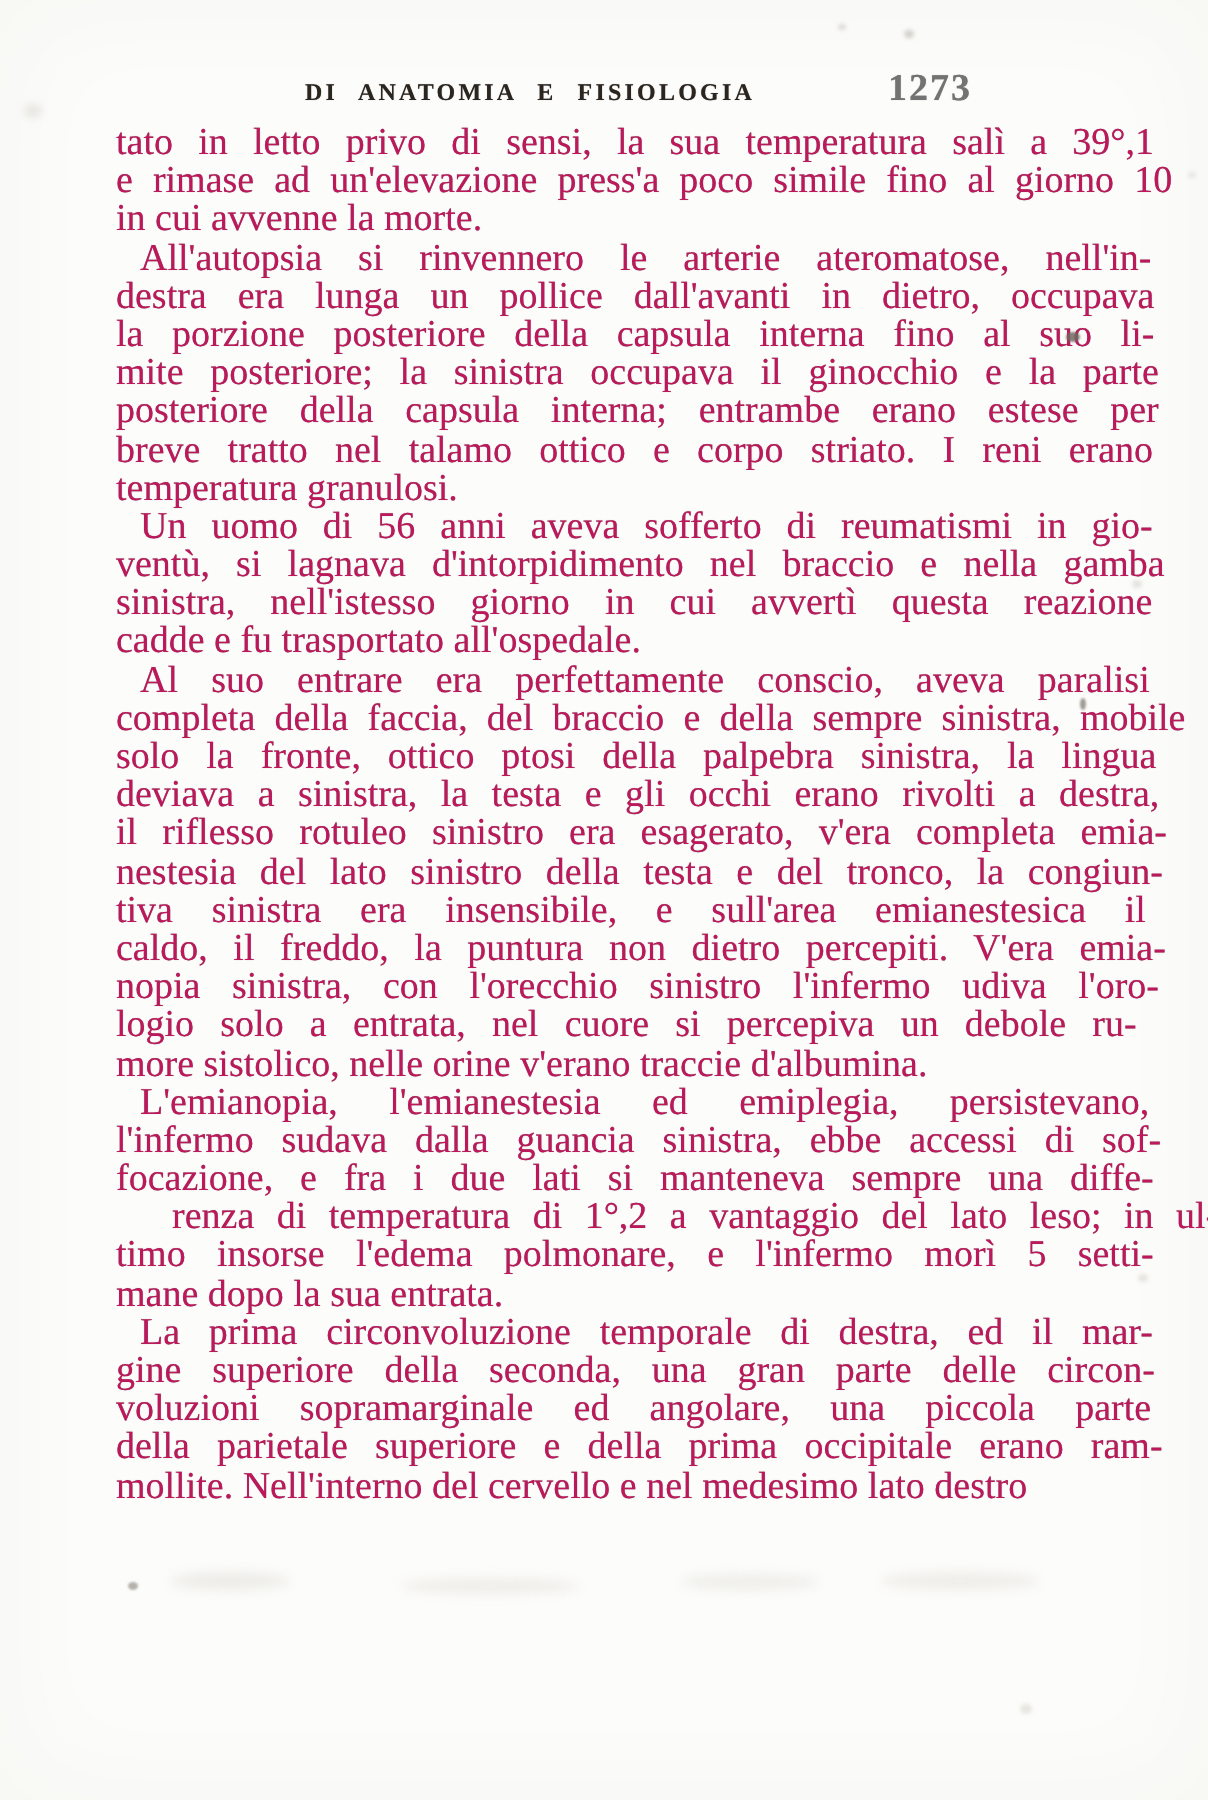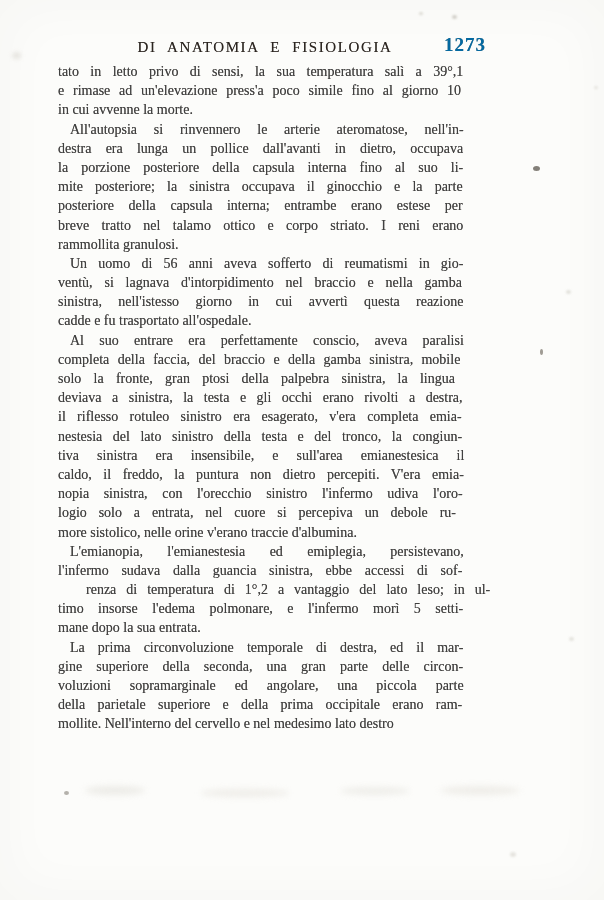--- a/index.html
+++ b/index.html
@@ -13,42 +13,42 @@
   }
   .running-header {
     position:absolute;
     left:58px; top:36px;
     width:428px; height:24px;
   }
   .running-title {
     position:absolute;
     left:0; right:14px; top:3px;
     text-align:center;
-    font-weight:normal;
-    font-size:15px;
+    font-weight:bold;
+    font-size:12px;
     letter-spacing:1.6px;
     word-spacing:6px;
     color:#2b2520;
     text-shadow:0 0 0.4px rgba(43,37,32,0.55);
   }
   .page-number {
     position:absolute;
     right:0; top:-2px;
     font-weight:bold;
     font-size:19px;
     letter-spacing:1px;
-    color:#0369a1;
+    color:#737373;
     text-shadow:0 0 0.4px rgba(43,37,32,0.5);
   }
   .text-block {
     position:absolute;
     left:58px; top:62px;
     width:428px;
-    color:#404040;
-    font-size:14px;
+    color:#be185d;
+    font-size:19px;
     text-shadow:0 0 0.35px rgba(43,37,32,0.6);
   }
   .para { margin:0; padding:0; }
   .line {
     height:19.2px;
     line-height:19.2px;
     white-space:nowrap;
     overflow:visible;
   }
   .line.indented { padding-left:12px; }
@@ -74,44 +74,45 @@
         <div class="line" style="word-spacing: 5.27031px;"><span>e rimase ad un'elevazione press'a poco simile fino al giorno 10</span></div>
         <div class="line"><span>in cui avvenne la morte.</span></div>
       </div>
       <div class="para">
         <div class="line indented" style="word-spacing: 13.2422px;"><span>All'autopsia si rinvennero le arterie ateromatose, nell'in-</span></div>
         <div class="line" style="word-spacing: 10.7305px;"><span>destra era lunga un pollice dall'avanti in dietro, occupava</span></div>
         <div class="line" style="word-spacing: 9.55903px;"><span>la porzione posteriore della capsula interna fino al suo li-</span></div>
         <div class="line" style="word-spacing: 8.63368px;"><span>mite posteriore; la sinistra occupava il ginocchio e la parte</span></div>
         <div class="line" style="word-spacing: 11.1049px;"><span>posteriore della capsula interna; entrambe erano estese per</span></div>
         <div class="line" style="word-spacing: 8.85469px;"><span>breve tratto nel talamo ottico e corpo striato. I reni erano</span></div>
-        <div class="line"><span>rammollita granulosi.</span></div>
+        <div class="line"><span>temperatura granulosi.</span></div>
       </div>
       <div class="para">
         <div class="line indented" style="word-spacing: 7.71719px;"><span>Un uomo di 56 anni aveva sofferto di reumatismi in gio-</span></div>
         <div class="line" style="word-spacing: 8.33203px;"><span>ventù, si lagnava d'intorpidimento nel braccio e nella gamba</span></div>
         <div class="line" style="word-spacing: 12.7924px;"><span>sinistra, nell'istesso giorno in cui avvertì questa reazione</span></div>
         <div class="line"><span>cadde e fu trasportato all'ospedale.</span></div>
       </div>
       <div class="para">
         <div class="line indented" style="word-spacing: 11.8326px;"><span>Al suo entrare era perfettamente conscio, aveva paralisi</span></div>
-        <div class="line" style="word-spacing: 4.84201px;"><span>completa della faccia, del braccio e della gamba sinistra, mobile</span></div>
-        <div class="line" style="word-spacing: 8.72396px;"><span>solo la fronte, gran ptosi della palpebra sinistra, la lingua</span></div>
+        <div class="line" style="word-spacing: 4.84201px;"><span>completa della faccia, del braccio e della sempre sinistra, mobile</span></div>
+        <div class="line" style="word-spacing: 8.72396px;"><span>solo la fronte, ottico ptosi della palpebra sinistra, la lingua</span></div>
         <div class="line" style="word-spacing: 6.98864px;"><span>deviava a sinistra, la testa e gli occhi erano rivolti a destra,</span></div>
         <div class="line" style="word-spacing: 7.81445px;"><span>il riflesso rotuleo sinistro era esagerato, v'era completa emia-</span></div>
         <div class="line" style="word-spacing: 7.01875px;"><span>nestesia del lato sinistro della testa e del tronco, la congiun-</span></div>
         <div class="line" style="word-spacing: 14.5826px;"><span>tiva sinistra era insensibile, e sull'area emianestesica il</span></div>
         <div class="line" style="word-spacing: 8.04167px;"><span>caldo, il freddo, la puntura non dietro percepiti. V'era emia-</span></div>
         <div class="line" style="word-spacing: 11.067px;"><span>nopia sinistra, con l'orecchio sinistro l'infermo udiva l'oro-</span></div>
         <div class="line" style="word-spacing: 8.35156px;"><span>logio solo a entrata, nel cuore si percepiva un debole ru-</span></div>
         <div class="line"><span>more sistolico, nelle orine v'erano traccie d'albumina.</span></div>
       </div>
       <div class="para">
         <div class="line indented" style="word-spacing: 20.9062px;"><span>L'emianopia, l'emianestesia ed emiplegia, persistevano,</span></div>
         <div class="line" style="word-spacing: 9.16602px;"><span>l'infermo sudava dalla guancia sinistra, ebbe accessi di sof-</span></div>
+        <div class="line" style="word-spacing: 8.71719px;"><span>focazione, e fra i due lati si manteneva sempre una diffe-</span></div>
         <div class="line" style="word-spacing: 6.48011px; margin-left: 28px;"><span>renza di temperatura di 1°,2 a vantaggio del lato leso; in ul-</span></div>
         <div class="line" style="word-spacing: 10.9062px;"><span>timo insorse l'edema polmonare, e l'infermo morì 5 setti-</span></div>
         <div class="line"><span>mane dopo la sua entrata.</span></div>
       </div>
       <div class="para">
         <div class="line indented" style="word-spacing: 9.60547px;"><span>La prima circonvoluzione temporale di destra, ed il mar-</span></div>
         <div class="line" style="word-spacing: 10.6543px;"><span>gine superiore della seconda, una gran parte delle circon-</span></div>
         <div class="line" style="word-spacing: 15.3594px;"><span>voluzioni sopramarginale ed angolare, una piccola parte</span></div>
         <div class="line" style="word-spacing: 8.83594px;"><span>della parietale superiore e della prima occipitale erano ram-</span></div>
         <div class="line"><span>mollite. Nell'interno del cervello e nel medesimo lato destro</span></div>

